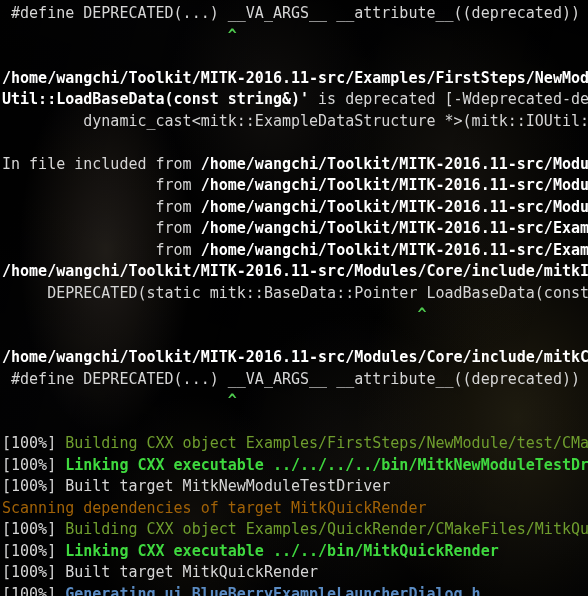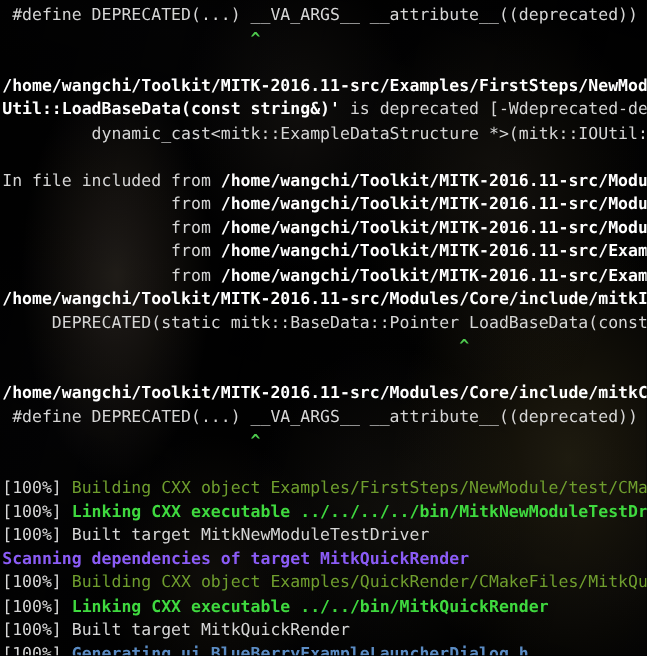--- a/index.html
+++ b/index.html
@@ -53,21 +53,21 @@
     height: 21.5px;
     white-space: pre;
   }
 
   
   .c-default  { color: #d6d6d6; }
   .c-white-b  { color: #ffffff; font-weight: bold; }
   .c-caret    { color: #4ec94e; font-weight: bold; }
   .c-dimgreen { color: #6f9e2e; }
   .c-green-b  { color: #3fd93f; font-weight: bold; }
-  .c-magenta  { color: #8b5cf6; font-weight: bold; }
+  .c-magenta  { color: #a16207; font-weight: normal; }
   .c-blue-b   { color: #5b8cc4; font-weight: bold; }
 </style>
 </head>
 <body>
 
 <div id="terminal">
   <div id="wallpaper"></div>
   <div id="screen"><div class="line"><span class="c-default"> #define DEPRECATED(...) __VA_ARGS__ __attribute__((deprecated))</span></div><div class="line"><span class="c-default">                         </span><span class="c-caret">^</span></div><div class="line"><span class="c-default"></span></div><div class="line"><span class="c-white-b">/home/wangchi/Toolkit/MITK-2016.11-src/Examples/FirstSteps/NewModule</span></div><div class="line"><span class="c-white-b">Util::LoadBaseData(const string&amp;)'</span><span class="c-default"> is deprecated [-Wdeprecated-declarations]</span></div><div class="line"><span class="c-default">         dynamic_cast&lt;mitk::ExampleDataStructure *&gt;(mitk::IOUtil::Lo</span></div><div class="line"><span class="c-default"></span></div><div class="line"><span class="c-default">In file included from </span><span class="c-white-b">/home/wangchi/Toolkit/MITK-2016.11-src/Modules</span></div><div class="line"><span class="c-default">                 from </span><span class="c-white-b">/home/wangchi/Toolkit/MITK-2016.11-src/Modules</span></div><div class="line"><span class="c-default">                 from </span><span class="c-white-b">/home/wangchi/Toolkit/MITK-2016.11-src/Modules</span></div><div class="line"><span class="c-default">                 from </span><span class="c-white-b">/home/wangchi/Toolkit/MITK-2016.11-src/Examples</span></div><div class="line"><span class="c-default">                 from </span><span class="c-white-b">/home/wangchi/Toolkit/MITK-2016.11-src/Examples</span></div><div class="line"><span class="c-white-b">/home/wangchi/Toolkit/MITK-2016.11-src/Modules/Core/include/mitkIO</span></div><div class="line"><span class="c-default">     DEPRECATED(static mitk::BaseData::Pointer LoadBaseData(const s</span></div><div class="line"><span class="c-default">                                              </span><span class="c-caret">^</span></div><div class="line"><span class="c-default"></span></div><div class="line"><span class="c-white-b">/home/wangchi/Toolkit/MITK-2016.11-src/Modules/Core/include/mitkCo</span></div><div class="line"><span class="c-default"> #define DEPRECATED(...) __VA_ARGS__ __attribute__((deprecated))</span></div><div class="line"><span class="c-default">                         </span><span class="c-caret">^</span></div><div class="line"><span class="c-default"></span></div><div class="line"><span class="c-default">[100%] </span><span class="c-dimgreen">Building CXX object Examples/FirstSteps/NewModule/test/CMak</span></div><div class="line"><span class="c-default">[100%] </span><span class="c-green-b">Linking CXX executable ../../../../bin/MitkNewModuleTestDri</span></div><div class="line"><span class="c-default">[100%] Built target MitkNewModuleTestDriver</span></div><div class="line"><span class="c-magenta">Scanning dependencies of target MitkQuickRender</span></div><div class="line"><span class="c-default">[100%] </span><span class="c-dimgreen">Building CXX object Examples/QuickRender/CMakeFiles/MitkQui</span></div><div class="line"><span class="c-default">[100%] </span><span class="c-green-b">Linking CXX executable ../../bin/MitkQuickRender</span></div><div class="line"><span class="c-default">[100%] Built target MitkQuickRender</span></div><div class="line"><span class="c-default">[100%] </span><span class="c-blue-b">Generating ui_BlueBerryExampleLauncherDialog.h</span></div></div>
 </div>
 

